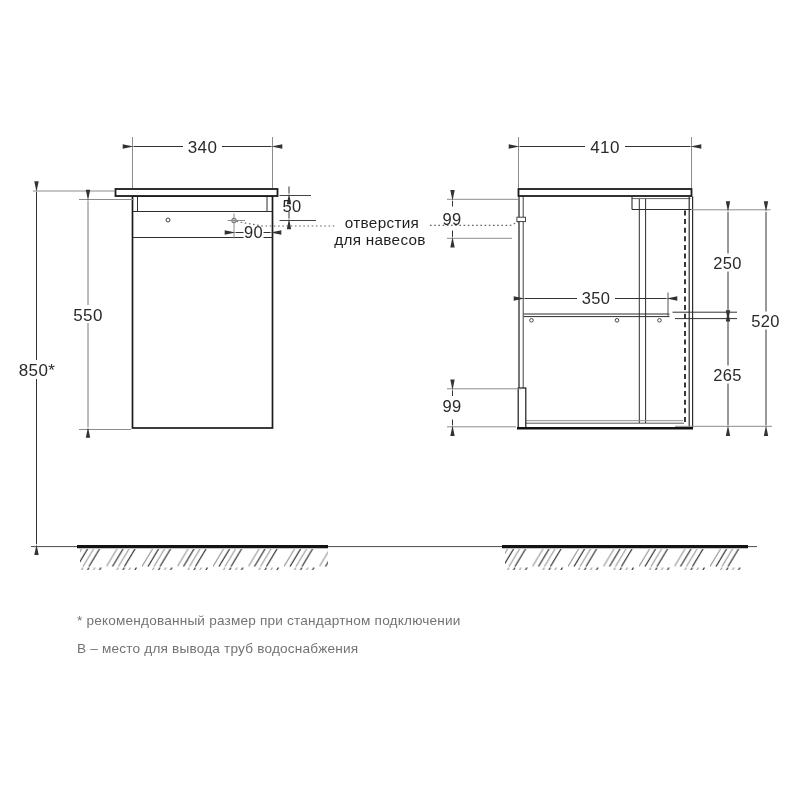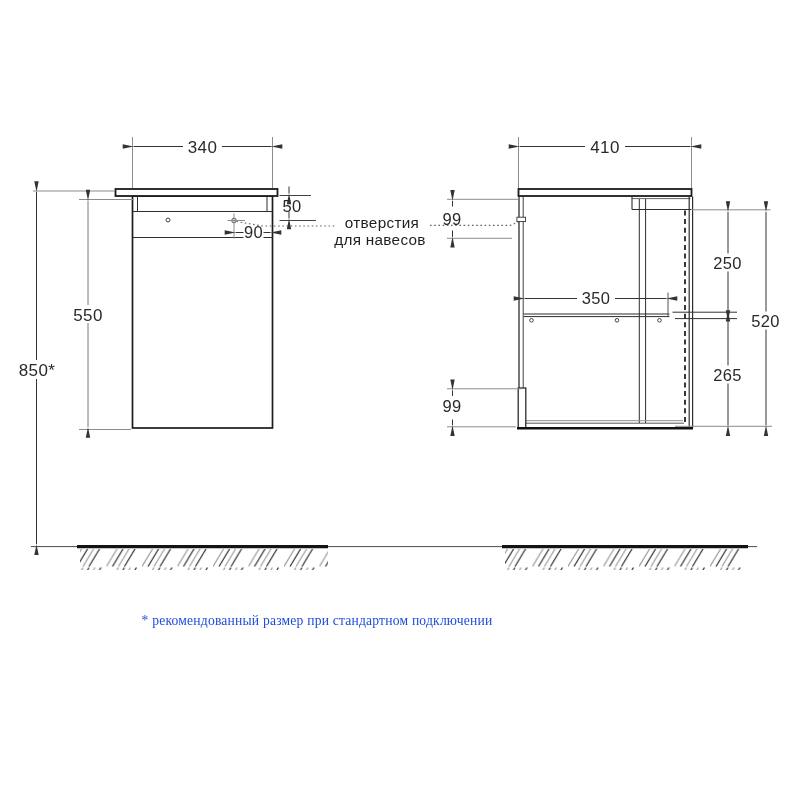--- a/index.html
+++ b/index.html
@@ -1,23 +1,23 @@
 <!DOCTYPE html>
 <html><head>
 <meta charset="utf-8">
 <style>
   html,body{margin:0;padding:0;background:#fff;}
   .stage{position:relative;width:800px;height:772px;background:#ffffff;overflow:hidden;
-         font-family:"Liberation Sans",sans-serif;text-align:center;}
+         font-family:"Liberation Sans",sans-serif;}
   svg text{font-family:"Liberation Sans",sans-serif;fill:#2a2a2a;}
   .dimtxt{font-size:16.5px;letter-spacing:.4px;}
   .dimtxt-lg{font-size:17px;letter-spacing:.4px;}
   .callout{font-size:15.3px;fill:#1f1f1f;letter-spacing:.3px;}
-  .legend{position:absolute;left:77px;top:607px;width:480px;color:#1d4ed8;
-          font-size:13.6px;line-height:27.6px;letter-spacing:.2px;font-family:Liberation Serif, serif;}
+  .legend{position:absolute;left:77px;top:607px;width:480px;color:#737373;
+          font-size:13.6px;line-height:27.6px;letter-spacing:.2px;}
   .legend p{margin:0;}
 </style>
 </head>
 <body>
 
 <div class="stage">
 <svg width="800" height="800" viewBox="0 0 800 800">
   <defs>
     <marker id="ar" markerUnits="userSpaceOnUse" markerWidth="12" markerHeight="7" viewBox="0 0 12 7" refX="0.6" refY="3.5" orient="auto-start-reverse">
       <path d="M0.6,3.5 L11.4,1.3 L11.4,5.7 Z" fill="#333"></path>
@@ -165,14 +165,15 @@
     <path d="M77,546.6 H328" stroke="#131313" stroke-width="3.4"></path>
     <path d="M502,546.6 H748" stroke="#131313" stroke-width="3.4"></path>
     <rect x="80" y="549" width="248" height="21" fill="url(#hatch)"></rect>
     <rect x="505" y="549" width="240" height="21" fill="url(#hatch)"></rect>
   </g>
 </svg>
 
 
 <div class="legend">
   <p>* рекомендованный размер при стандартном подключении</p>
+  <p>В – место для вывода труб водоснабжения</p>
 </div>
 </div>
 
 </body></html>

